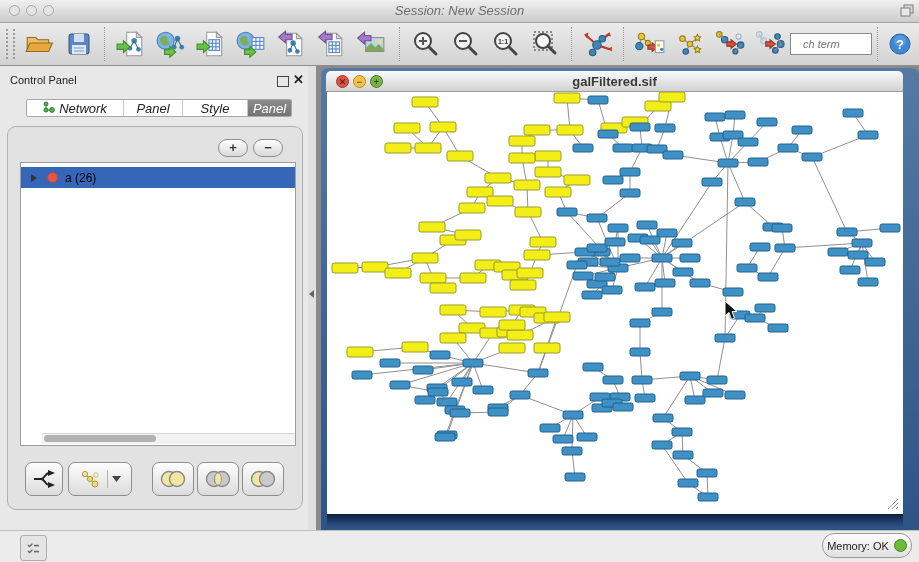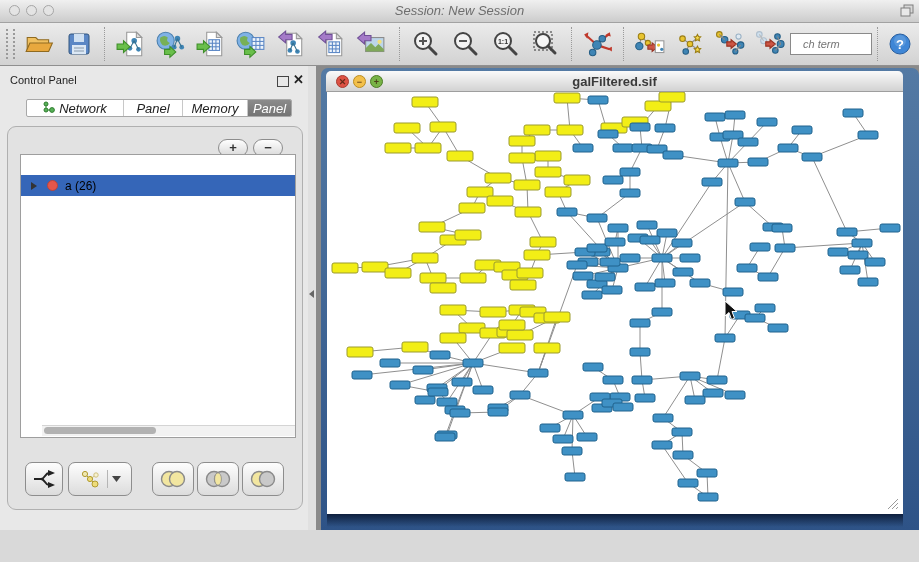--- a/index.html
+++ b/index.html
@@ -36,22 +36,22 @@
     background:#fff;border:1px solid #a8a8a8;border-radius:2px;overflow:hidden;box-sizing:border-box;font-style:italic;}
   .tab{display:flex;align-items:center;justify-content:center;font-size:13px;color:#222;
     border-right:1px solid #c8c8c8;gap:4px;}
   .tab:last-child{border-right:none;}
   .tab.active{background:linear-gradient(#8b8b8b,#747474);color:#fff;}
   .panelbox{position:absolute;left:7px;top:60px;width:294px;height:382px;background:#e2e2e2;
     border:1px solid #b0b0b0;border-radius:9px;}
   .setbtn{position:absolute;width:30px;height:18px;border-radius:9px;border:1px solid #8d8d8d;
     background:linear-gradient(#fefefe,#d9d9d9);font-weight:bold;font-size:13px;color:#333;
     text-align:center;line-height:16px;box-sizing:border-box;}
-  .setslist{position:absolute;left:20px;top:88px;width:276px;height:284px;background:#fff;
-    border:1px solid #9e9e9e;box-sizing:border-box;padding-top:20px;overflow:hidden;}
+  .setslist{position:absolute;left:20px;top:96px;width:276px;height:284px;background:#fff;
+    border:1px solid #9e9e9e;box-sizing:border-box;padding-top:4px;overflow:hidden;}
   .set-row{height:21px;background:#3566b8;display:flex;align-items:center;color:#000;font-size:12px;}
   .set-tri{width:0;height:0;border-left:6px solid #333;border-top:4px solid transparent;
     border-bottom:4px solid transparent;margin-left:10px;}
   .set-dot{width:11px;height:11px;border-radius:50%;background:#e4564a;border:1px solid #b8453c;
     margin-left:10px;box-sizing:border-box;}
   .set-label{margin-left:7px;}
   .hscroll{position:absolute;left:21px;bottom:1px;width:272px;height:10px;background:#f2f2f2;
     border-top:1px solid #d4d4d4;}
   .hthumb{position:absolute;left:2px;top:1px;width:112px;height:7px;border-radius:4px;background:#b2b2b2;}
   .bbtn{position:absolute;top:396px;height:32px;border:1px solid #8d8d8d;border-radius:7px;
@@ -336,21 +336,21 @@
           <circle cx="3" cy="3" r="2" fill="#57b057" stroke="#2f7d2f"></circle>
           <circle cx="3" cy="9" r="2" fill="#57b057" stroke="#2f7d2f"></circle>
           <circle cx="9" cy="9" r="2.4" fill="#57b057" stroke="#2f7d2f"></circle>
         </svg>
         <span>Network</span>
       </div>
       <div class="tab" style="width:58px">
         <span>Panel</span>
       </div>
       <div class="tab" style="width:64px">
-        <span>Memory</span>
+        <span>Style</span>
       </div>
       <div class="tab active" style="width:46px;flex:1">
         <span>Panel</span>
       </div>
     </div>
 
     <div class="panelbox"></div>
 
     <div class="setbtn" style="left:218px;top:73px">+</div>
     <div class="setbtn" style="left:253px;top:73px">−</div>
@@ -813,14 +813,28 @@
         <svg class="grip-resize" width="13" height="13" viewBox="0 0 13 13">
           <line x1="12" y1="2" x2="2" y2="12" stroke="#9a9a9a"></line>
           <line x1="12" y1="6" x2="6" y2="12" stroke="#9a9a9a"></line>
           <line x1="12" y1="10" x2="10" y2="12" stroke="#9a9a9a"></line>
         </svg>
       </div>
       <div class="frame-shadow"></div>
     </div>
   </div>
 
+  <div class="statusbar">
+    <div class="taskbtn">
+      <svg width="15" height="15" viewBox="0 0 15 15">
+        <path d="M2 4 l1.6 1.6 L6.4 2.8" fill="none" stroke="#6a6a6a" stroke-width="1.4"></path>
+        <line x1="8" y1="4.6" x2="13" y2="4.6" stroke="#6a6a6a" stroke-width="1.6"></line>
+        <path d="M2 10 l1.6 1.6 L6.4 8.8" fill="none" stroke="#6a6a6a" stroke-width="1.4"></path>
+        <line x1="8" y1="10.6" x2="13" y2="10.6" stroke="#6a6a6a" stroke-width="1.6"></line>
+      </svg>
+    </div>
+    <div class="mempill">
+      <span>Memory: OK</span>
+      <div class="memdot"></div>
+    </div>
+  </div>
 
 </div>
 
 </body></html>

